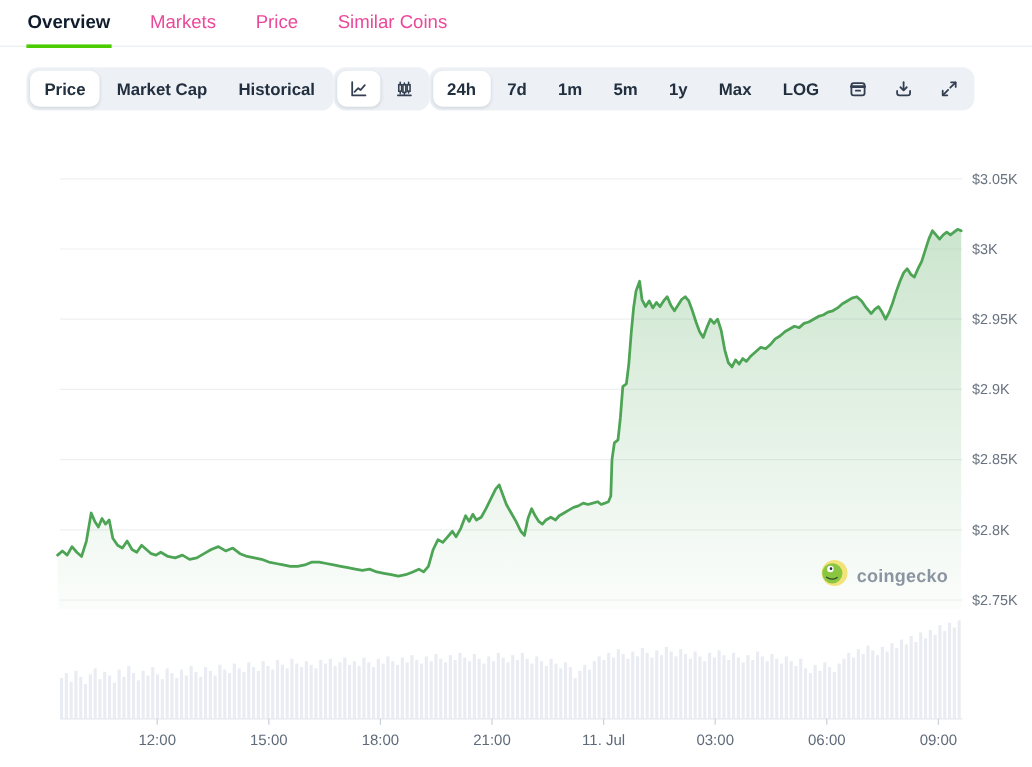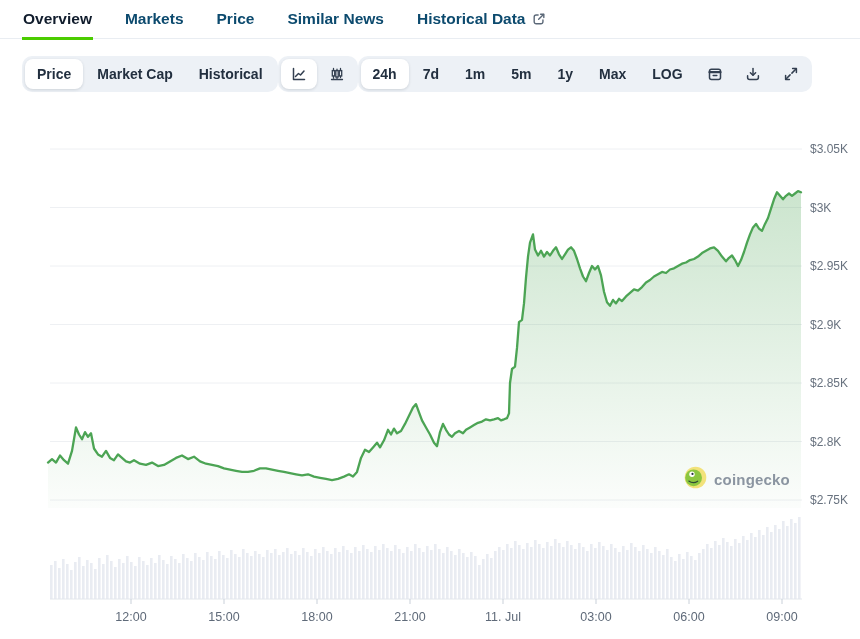--- a/index.html
+++ b/index.html
@@ -9,21 +9,21 @@
     -webkit-font-smoothing:antialiased;
   }
   
   .tabbar{
     position:absolute;top:0;left:0;width:848px;
     display:flex;gap:31px;padding-left:22px;
     border-bottom:1px solid #e9edf2;
   }
   .tab{
     background:none;border:none;cursor:pointer;
-    font-family:inherit;font-size:15.5px;font-weight:700;color:#0c4a6e;
+    font-family:inherit;font-size:15.5px;font-weight:400;color:#ec4899;
     padding:10px 1px 9px;border-bottom:3px solid transparent;margin-bottom:-2px;
     display:flex;align-items:center;gap:6px;white-space:nowrap;
   }
   .tab.active{color:#101c2c;font-weight:700;border-bottom-color:#4BCC00;justify-content:flex-end;}
   .tab svg{display:block;}
   
   .toolbar{position:absolute;top:56px;left:22px;display:flex;}
   .seg{
     background:#edf1f6;border-radius:10px;padding:3px;height:30px;
     display:flex;align-items:center;gap:2px;
@@ -54,31 +54,21 @@
     <button class="tab active">
       <span>Overview</span>
     </button>
     <button class="tab">
       <span>Markets</span>
     </button>
     <button class="tab">
       <span>Price</span>
     </button>
     <button class="tab">
-      <span>Similar News</span>
-    </button>
-    <button class="tab">
-      <span>Historical Data</span>
-      <span>
-        <svg width="14" height="14" viewBox="0 0 16 16" fill="none" stroke="#5b6878" stroke-width="1.6" stroke-linecap="round" stroke-linejoin="round">
-          <path d="M7 3.5H4.8A2.3 2.3 0 0 0 2.5 5.8v5.4a2.3 2.3 0 0 0 2.3 2.3h5.4a2.3 2.3 0 0 0 2.3-2.3V9"></path>
-          <path d="M9.8 2.5h3.7v3.7"></path>
-          <path d="M13.1 2.9 7.6 8.4"></path>
-        </svg>
-      </span>
+      <span>Similar Coins</span>
     </button>
   </nav>
 
 <div class="toolbar">
   <div class="seg" id="metric-seg">
       <button class="active">Price</button>
       <button>Market Cap</button>
       <button>Historical</button>
     </div>
   <div class="seg" id="charttype-seg">

